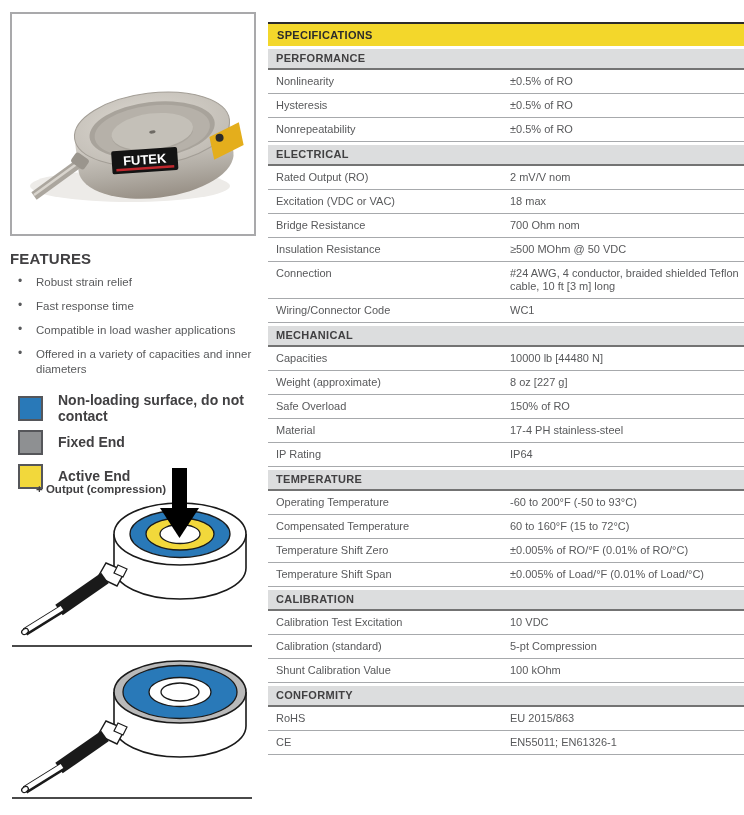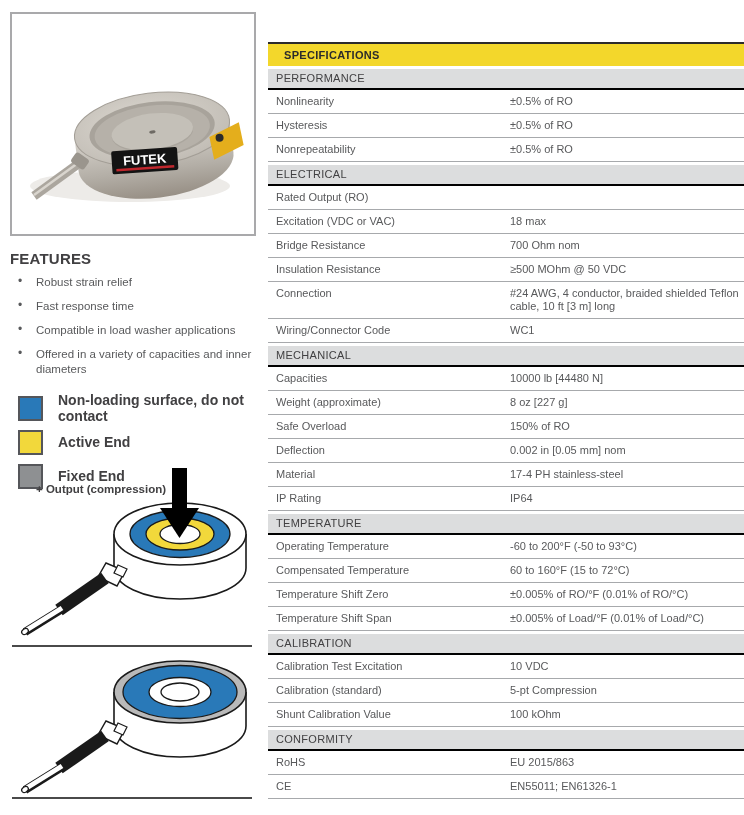--- a/index.html
+++ b/index.html
@@ -19,23 +19,23 @@
   .legend-label{margin-left:15px;font-size:14px;font-weight:bold;color:#414042;}
   .output-label{position:absolute;left:36px;top:483px;font-size:11.5px;font-weight:bold;color:#414042;}
   .diagram1{position:absolute;left:10px;top:468px;}
   .diagram2{position:absolute;left:10px;top:652px;}
   .hr{position:absolute;left:12px;width:240px;border-top:2px solid #4a4a4a;}
   .hr1{top:645px;} .hr2{top:797px;}
 
   
   .spec-col{position:absolute;left:268px;top:22px;width:476px;}
   .spec-title{height:22px;line-height:22px;background:#f3d72b;border-top:2px solid #2b2b2b;
-              font-size:11px;font-weight:bold;color:#2b2b2b;padding-left:16px;letter-spacing:.3px;margin-top:20px;}
-  .spec-section-header{height:19px;line-height:19px;background:#dcddde;border-bottom:2px solid #000000;
-              margin-top:3px;font-size:11px;font-weight:normal;color:#414042;padding-left:8px;letter-spacing:.3px;}
+              font-size:11px;font-weight:bold;color:#2b2b2b;padding-left:9px;letter-spacing:.3px;}
+  .spec-section-header{height:19px;line-height:19px;background:#dcddde;border-bottom:2px solid #737373;
+              margin-top:3px;font-size:11px;font-weight:bold;color:#414042;padding-left:8px;letter-spacing:.3px;}
   .spec-row{display:flex;align-items:flex-start;border-bottom:1px solid #a7a9ac;padding:5px 0 5px 8px;
               font-size:11px;color:#58595b;line-height:13px;}
   .spec-label{width:234px;flex:0 0 auto;}
   .spec-value{flex:1;padding-right:4px;}
 </style>
 </head>
 <body>
 
 <div class="page">
 
@@ -86,26 +86,26 @@
         <li>Offered in a variety of capacities and inner diameters</li>
       </ul>
   </div>
 
   <div class="legend">
       <div class="legend-item">
         <span class="legend-swatch" style="background: rgb(41, 121, 184);"></span>
         <span class="legend-label">Non-loading surface, do not contact</span>
       </div>
       <div class="legend-item">
+        <span class="legend-swatch" style="background: rgb(142, 144, 146);"></span>
+        <span class="legend-label">Fixed End</span>
+      </div>
+      <div class="legend-item">
         <span class="legend-swatch" style="background: rgb(242, 216, 59);"></span>
         <span class="legend-label">Active End</span>
-      </div>
-      <div class="legend-item">
-        <span class="legend-swatch" style="background: rgb(142, 144, 146);"></span>
-        <span class="legend-label">Fixed End</span>
       </div>
     </div>
   <div class="output-label">+ Output (compression)</div>
 
   <svg class="diagram1" width="248" height="178" viewBox="0 0 248 178">
     <g>
       <path d="M104,66 L104,100 A66,31 0 0 0 236,100 L236,66" fill="#fff" stroke="#1a1a1a" stroke-width="1.6"></path>
       <ellipse cx="170" cy="66" rx="66" ry="31" fill="#fff" stroke="#1a1a1a" stroke-width="1.6"></ellipse>
       <ellipse cx="170" cy="66" rx="50" ry="23.5" fill="#2979b8" stroke="#1a1a1a" stroke-width="1.3"></ellipse>
       <ellipse cx="170" cy="66" rx="34" ry="16" fill="#f2d83b" stroke="#1a1a1a" stroke-width="1.3"></ellipse>
@@ -157,20 +157,21 @@
           <div class="spec-label">Hysteresis</div>
           <div class="spec-value">±0.5% of RO</div>
         </div>
         <div class="spec-row">
           <div class="spec-label">Nonrepeatability</div>
           <div class="spec-value">±0.5% of RO</div>
         </div>
         <div class="spec-section-header">ELECTRICAL</div>
         <div class="spec-row">
           <div class="spec-label">Rated Output (RO)</div>
+          <div class="spec-value">2 mV/V nom</div>
         </div>
         <div class="spec-row">
           <div class="spec-label">Excitation (VDC or VAC)</div>
           <div class="spec-value">18 max</div>
         </div>
         <div class="spec-row">
           <div class="spec-label">Bridge Resistance</div>
           <div class="spec-value">700 Ohm nom</div>
         </div>
         <div class="spec-row">
@@ -192,24 +193,20 @@
         </div>
         <div class="spec-row">
           <div class="spec-label">Weight (approximate)</div>
           <div class="spec-value">8 oz [227 g]</div>
         </div>
         <div class="spec-row">
           <div class="spec-label">Safe Overload</div>
           <div class="spec-value">150% of RO</div>
         </div>
         <div class="spec-row">
-          <div class="spec-label">Deflection</div>
-          <div class="spec-value">0.002 in [0.05 mm] nom</div>
-        </div>
-        <div class="spec-row">
           <div class="spec-label">Material</div>
           <div class="spec-value">17-4 PH stainless-steel</div>
         </div>
         <div class="spec-row">
           <div class="spec-label">IP Rating</div>
           <div class="spec-value">IP64</div>
         </div>
         <div class="spec-section-header">TEMPERATURE</div>
         <div class="spec-row">
           <div class="spec-label">Operating Temperature</div>

